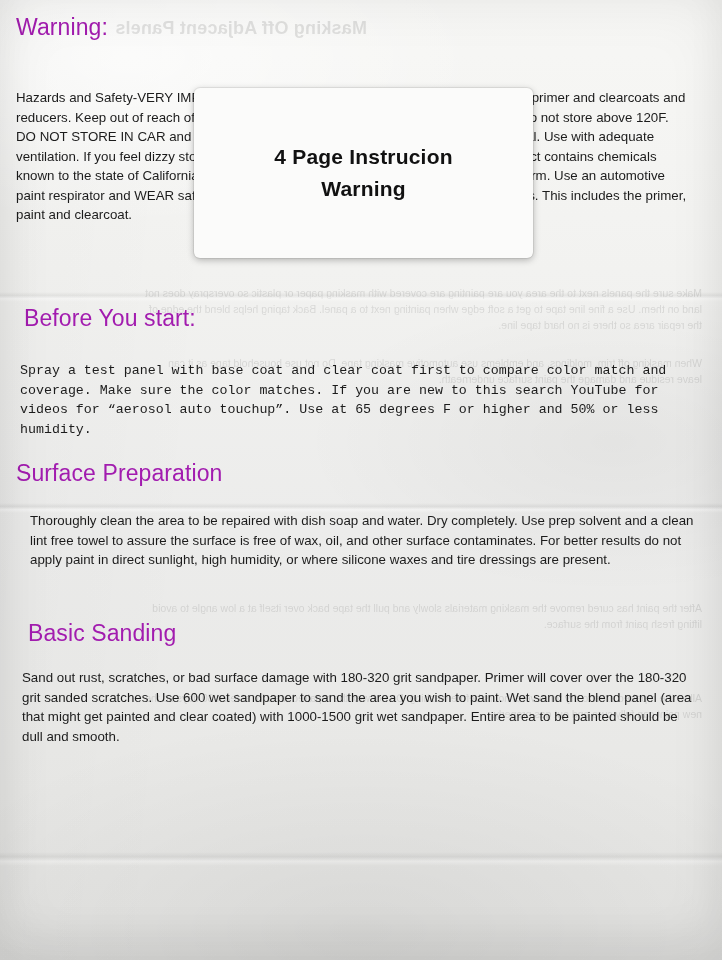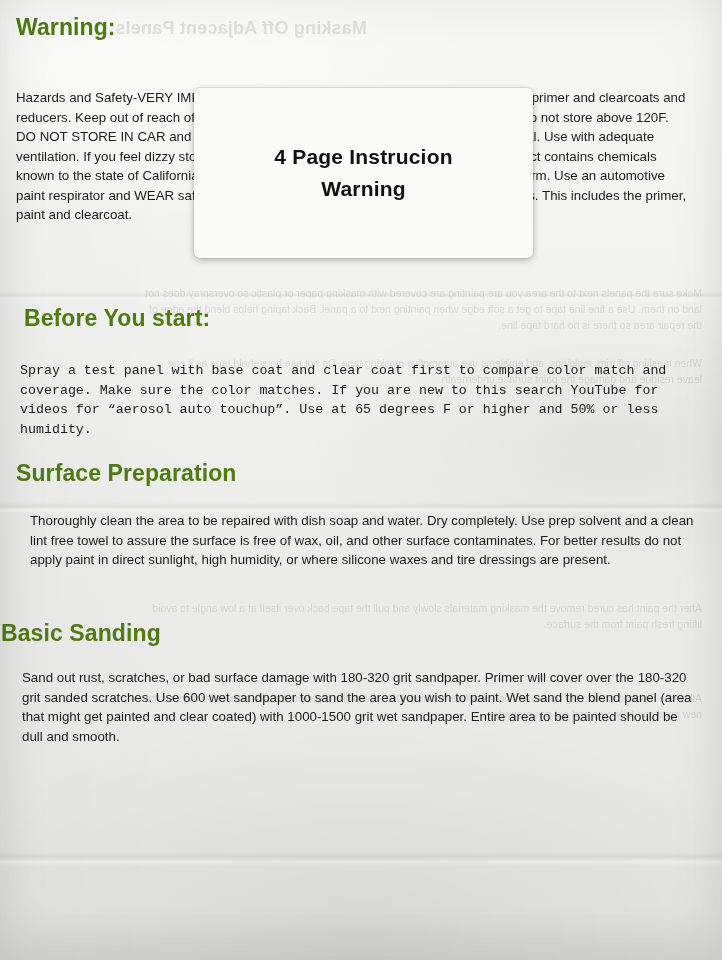--- a/index.html
+++ b/index.html
@@ -71,23 +71,23 @@
 
   
   #content {
     position: absolute;
     inset: 0;
     color: #1d1d1d;
   }
   .h {
     position: absolute;
     font-size: 23px;
-    font-weight: 700;
+    font-weight: 400;
     letter-spacing: 0.1px;
-    color: #4d7c0f;
+    color: #a21caf;
     white-space: nowrap;
     text-align: center;
   }
   .p {
     position: absolute;
     font-size: 13.3px;
     line-height: 19.5px;
     color: #1c1c1c;
   }
 
@@ -144,21 +144,21 @@
 
   <div class="h" style="left:16px; top:14px;">Warning:</div>
   <div class="p" style="left:16px; top:88px; width: 676px;">Hazards and Safety-VERY IMPORTANT. Read all warnings on touch-up paint including primer and clearcoats and reducers. Keep out of reach of children. Call a physician IMMEDIATELY if swallowed. Do not store above 120F. DO NOT STORE IN CAR and avoid freezing. Check local regulations for proper disposal. Use with adequate ventilation. If you feel dizzy stop product use immediately and call physician. This product contains chemicals known to the state of California to cause birth defects, cancer and other reproductive harm. Use an automotive paint respirator and WEAR safety goggles when spraying to protect your lungs and eyes. This includes the primer, paint and clearcoat.</div>
 
   <div class="h" style="left:16px; top:305px;margin-left:8px;">Before You start:</div>
   <div class="p" style="left:20px; top:361px; width: 672px; font-family: Liberation Mono, monospace;">Spray a test panel with base coat and clear coat first to compare color match and coverage. Make sure the color matches.  If you are new to this search YouTube for videos for “aerosol auto touchup”.  Use at 65 degrees F or higher and 50% or less humidity.</div>
 
   <div class="h" style="left:16px; top:460px;">Surface Preparation</div>
   <div class="p" style="left:18px; top:511px; width: 676px; margin-left: 12px;">Thoroughly clean the area to be repaired with dish soap and water.  Dry completely. Use prep solvent and a clean lint free towel to assure the surface is free of wax, oil, and other surface contaminates. For better results do not apply paint in direct sunlight, high humidity, or where silicone waxes and tire dressings are present.</div>
 
-  <div class="h" style="left:1px; top:620px;">Basic Sanding</div>
+  <div class="h" style="left:28px; top:620px;">Basic Sanding</div>
   <div class="p" style="left:22px; top:668px; width: 672px;">Sand out rust, scratches, or bad surface damage with 180-320 grit sandpaper. Primer will cover over the 180-320 grit sanded scratches. Use 600 wet sandpaper to sand the area you wish to paint. Wet sand the blend panel (area that might get painted and clear coated) with 1000-1500 grit wet sandpaper. Entire area to be painted should be dull and smooth.</div>
 
 </div>
 
 <div id="label-card">
   <div class="lbl">4 Page Instrucion</div>
   <div class="lbl">Warning</div>
 </div>
 
 <div id="vignette"></div>

